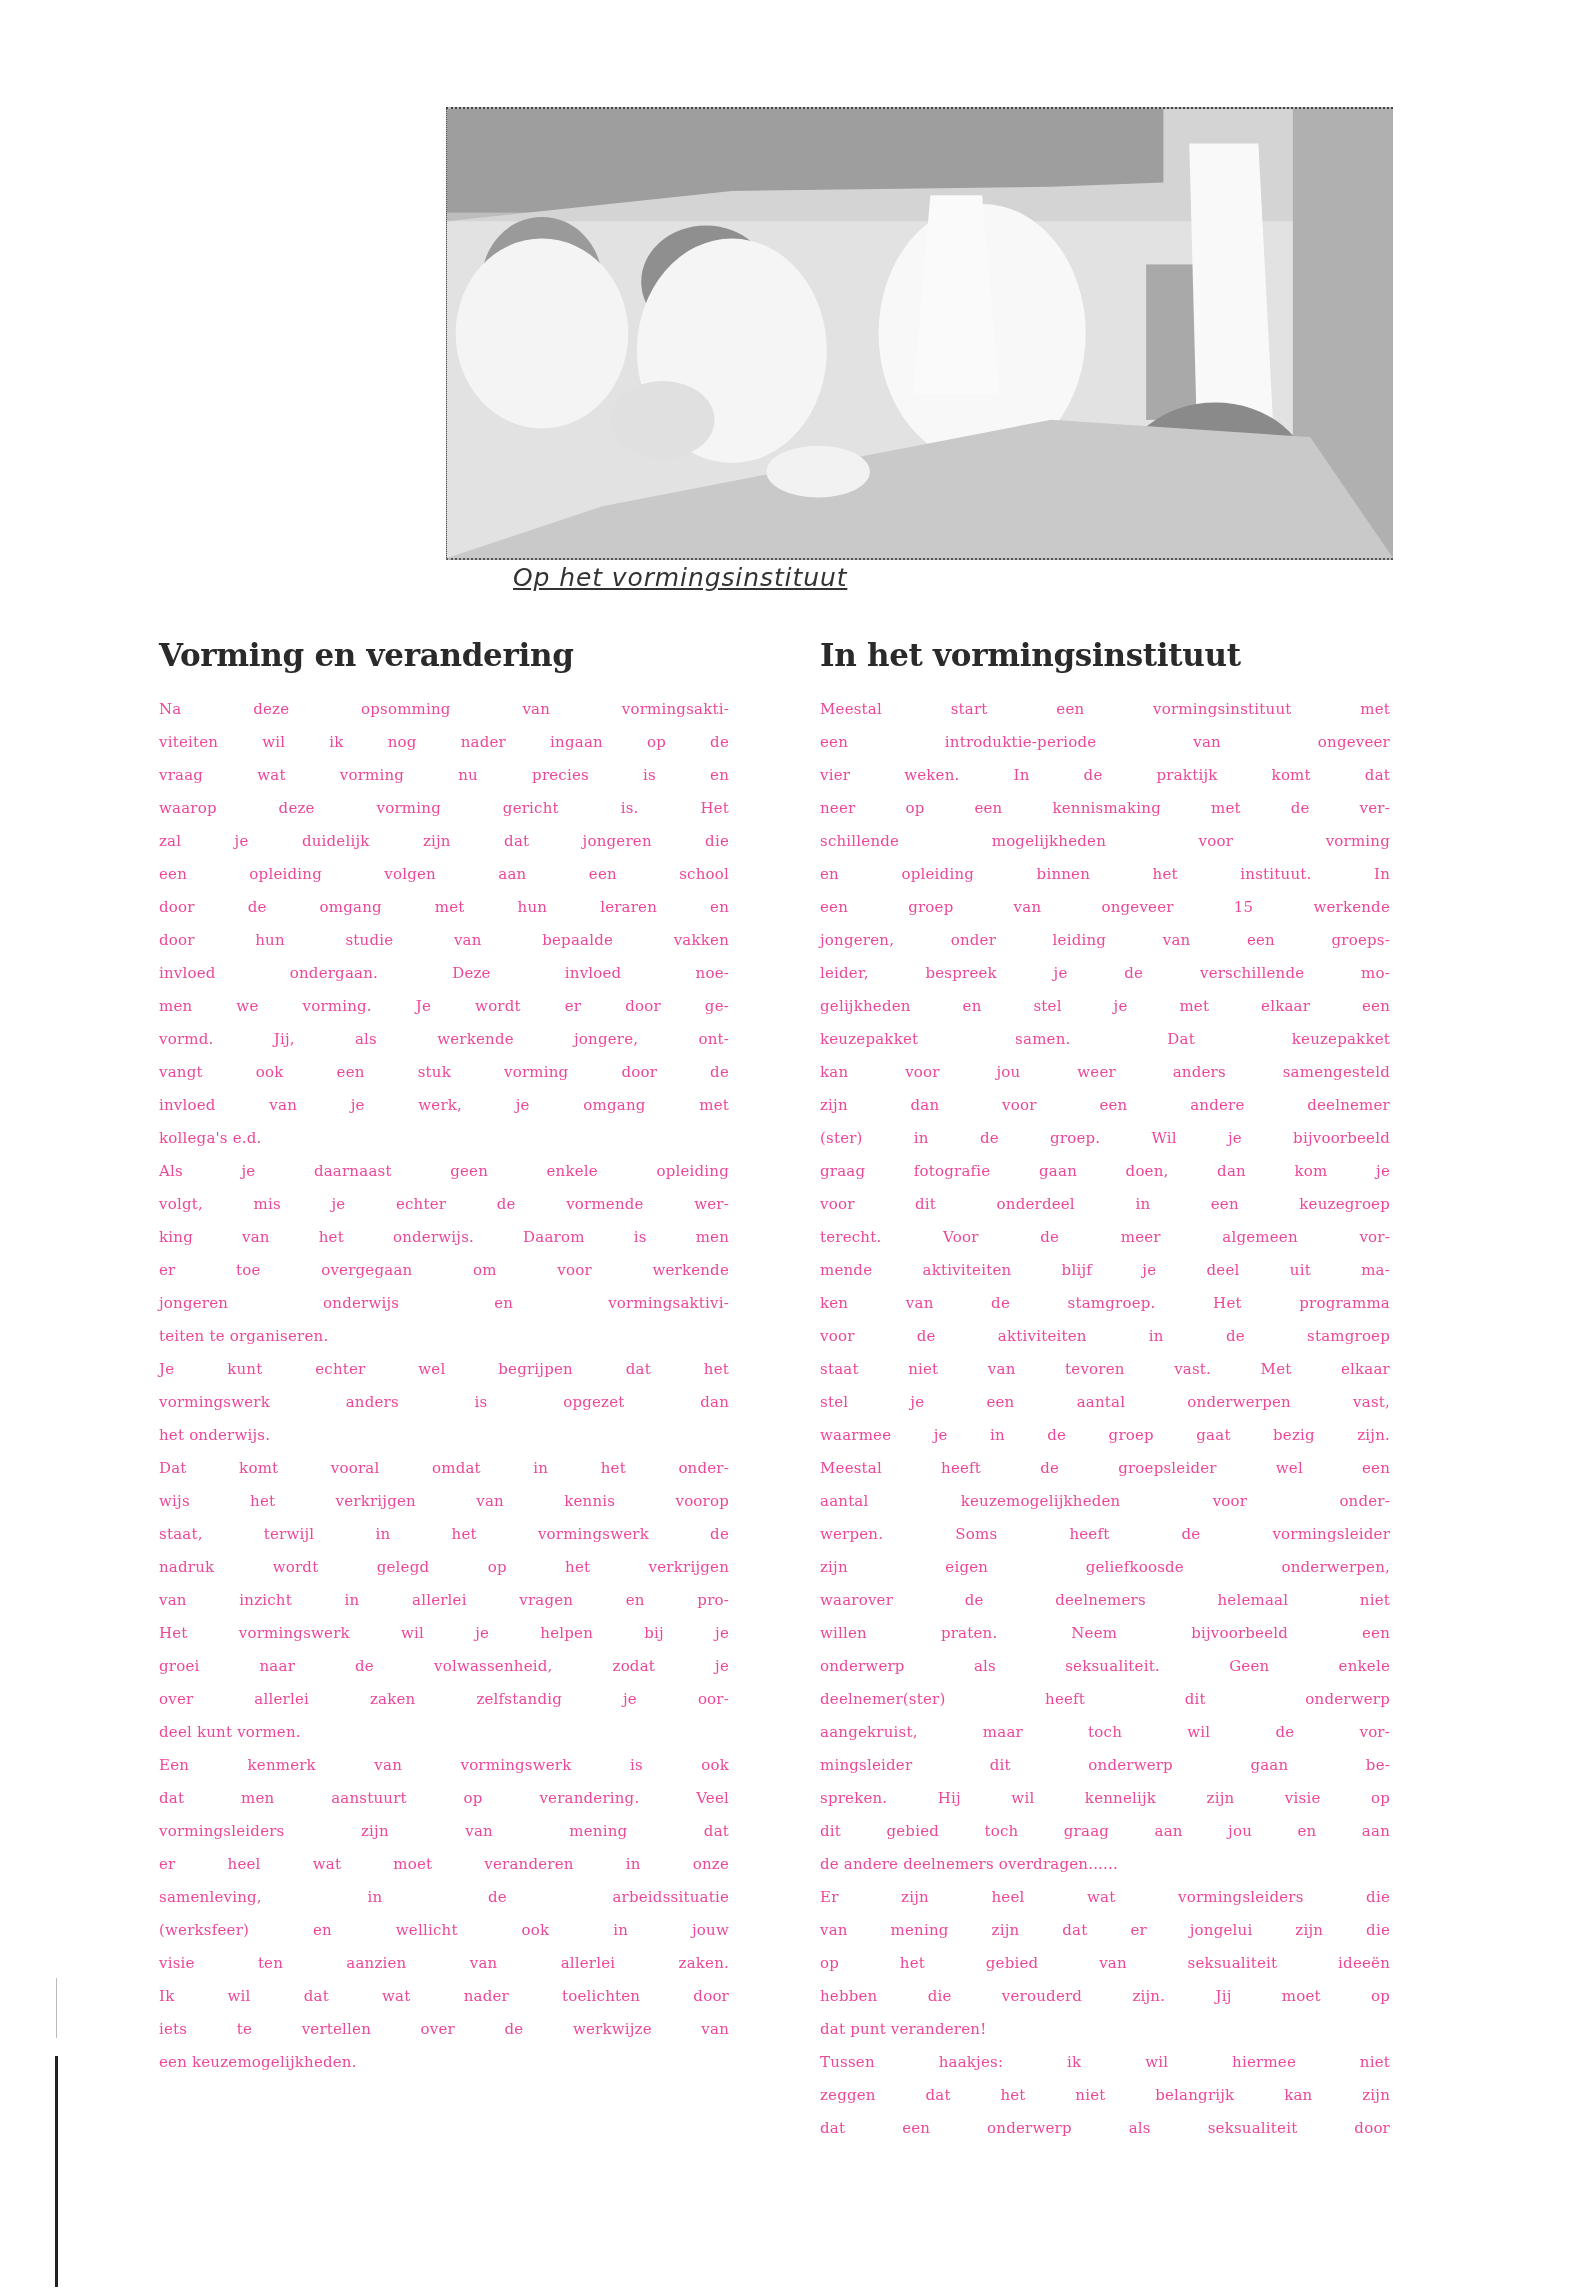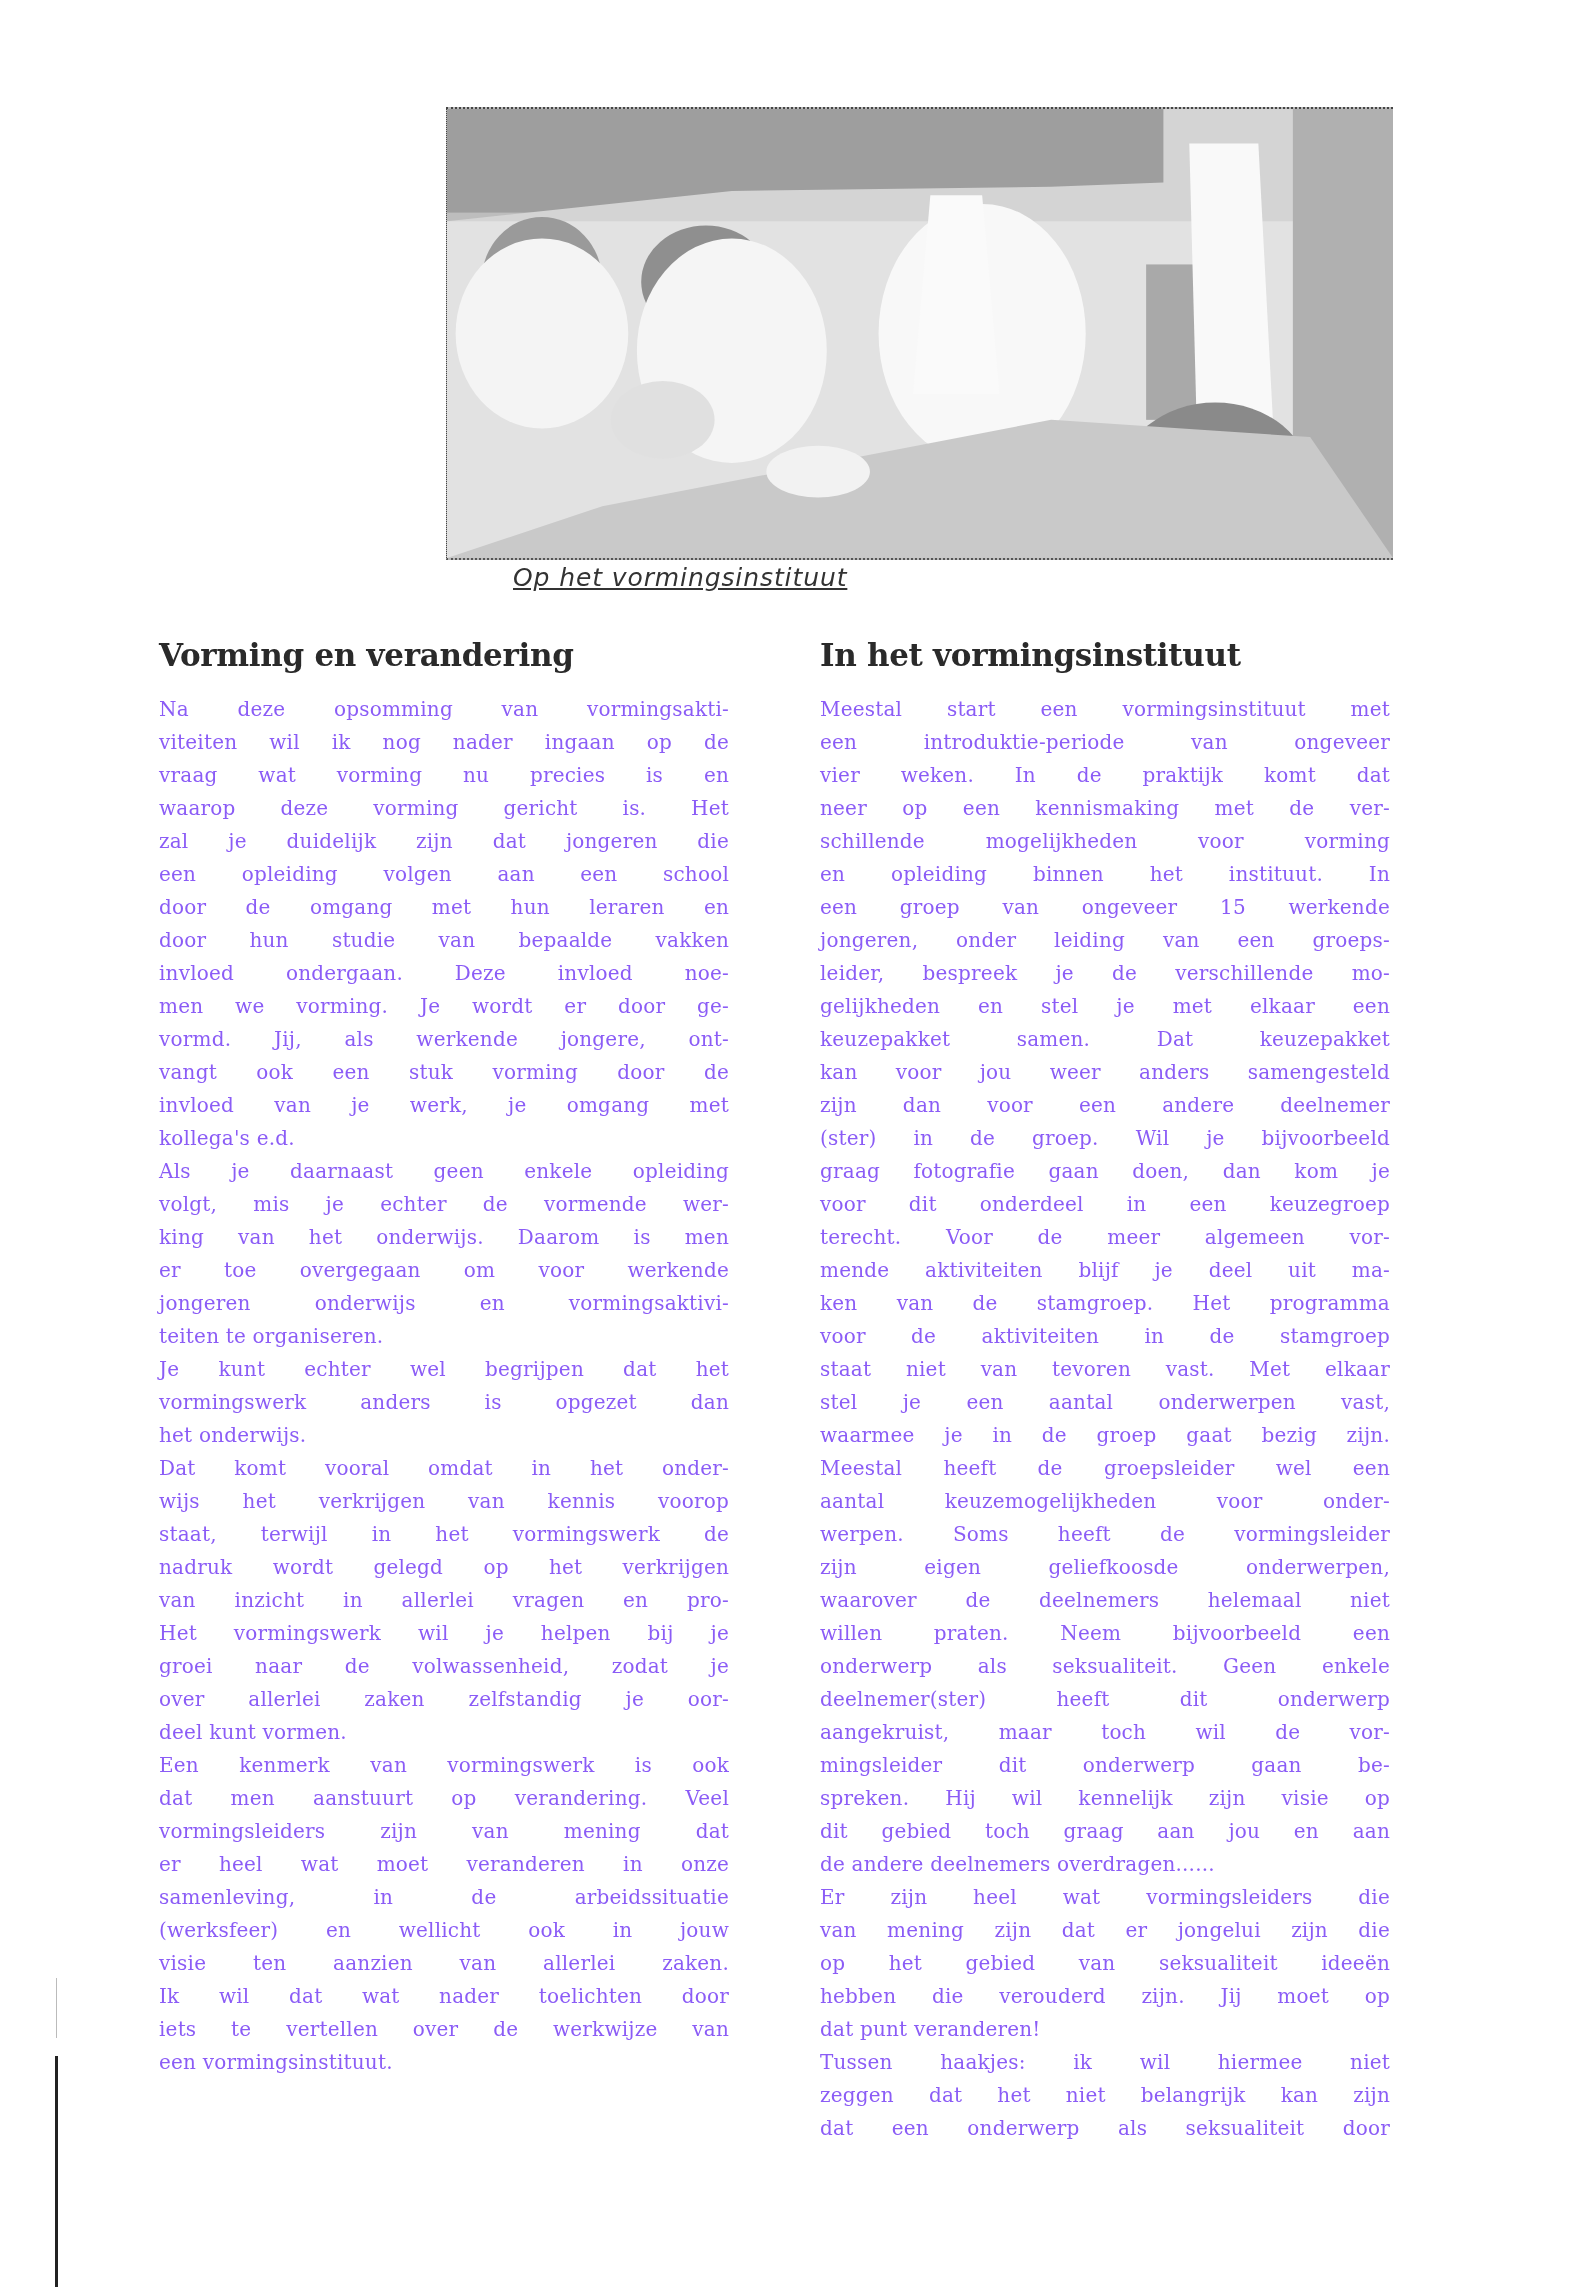--- a/index.html
+++ b/index.html
@@ -20,22 +20,22 @@
       text-decoration: underline;
     }
     .col { position: absolute; top: 637px; width: 570px; }
     .col.left { left: 159px; }
     .col.right { left: 820px; }
     .col h2 {
       margin: 0 0 20px 0; font-family: "DejaVu Serif", serif; font-weight: bold;
       font-size: 31px; color: #2a2a2a; letter-spacing: -0.3px;
     }
     .col p {
-      margin: 0; font-size: 20px; line-height: 33px; text-align: justify;
-      color: #8b5cf6; letter-spacing: 0.2px;
+      margin: 0; font-size: 15px; line-height: 33px; text-align: justify;
+      color: #ec4899; letter-spacing: 0.2px;
     }
     .col p .line { display: block; text-align: justify; text-align-last: justify; white-space: nowrap; }
     .col p .line.last { text-align-last: left; }
     .margin-rule {
       position: absolute; left: 55px; top: 2056px; width: 2.6px; height: 231px; background: #222;
     }
     .margin-rule-faint {
       position: absolute; left: 56px; top: 1978px; width: 0.9px; height: 60px; background: #bbb;
     }
   </style>
@@ -113,21 +113,21 @@
       <p>
         <span class="line">Een kenmerk van vormingswerk is ook</span>
         <span class="line">dat men aanstuurt op verandering. Veel</span>
         <span class="line">vormingsleiders zijn van mening dat</span>
         <span class="line">er heel wat moet veranderen in onze</span>
         <span class="line">samenleving, in de arbeidssituatie</span>
         <span class="line">(werksfeer) en wellicht ook in jouw</span>
         <span class="line">visie ten aanzien van allerlei zaken.</span>
         <span class="line">Ik wil dat wat nader toelichten door</span>
         <span class="line">iets te vertellen over de werkwijze van</span>
-        <span class="line last">een vormingsinstituut.</span>
+        <span class="line last">een keuzemogelijkheden.</span>
       </p>
     </div>
 </div>
 
 <div class="col right">
   <h2>In het vormingsinstituut</h2>
   <div id="right-body">
       <p>
         <span class="line">Meestal start een vormingsinstituut met</span>
         <span class="line">een introduktie-periode van ongeveer</span>

